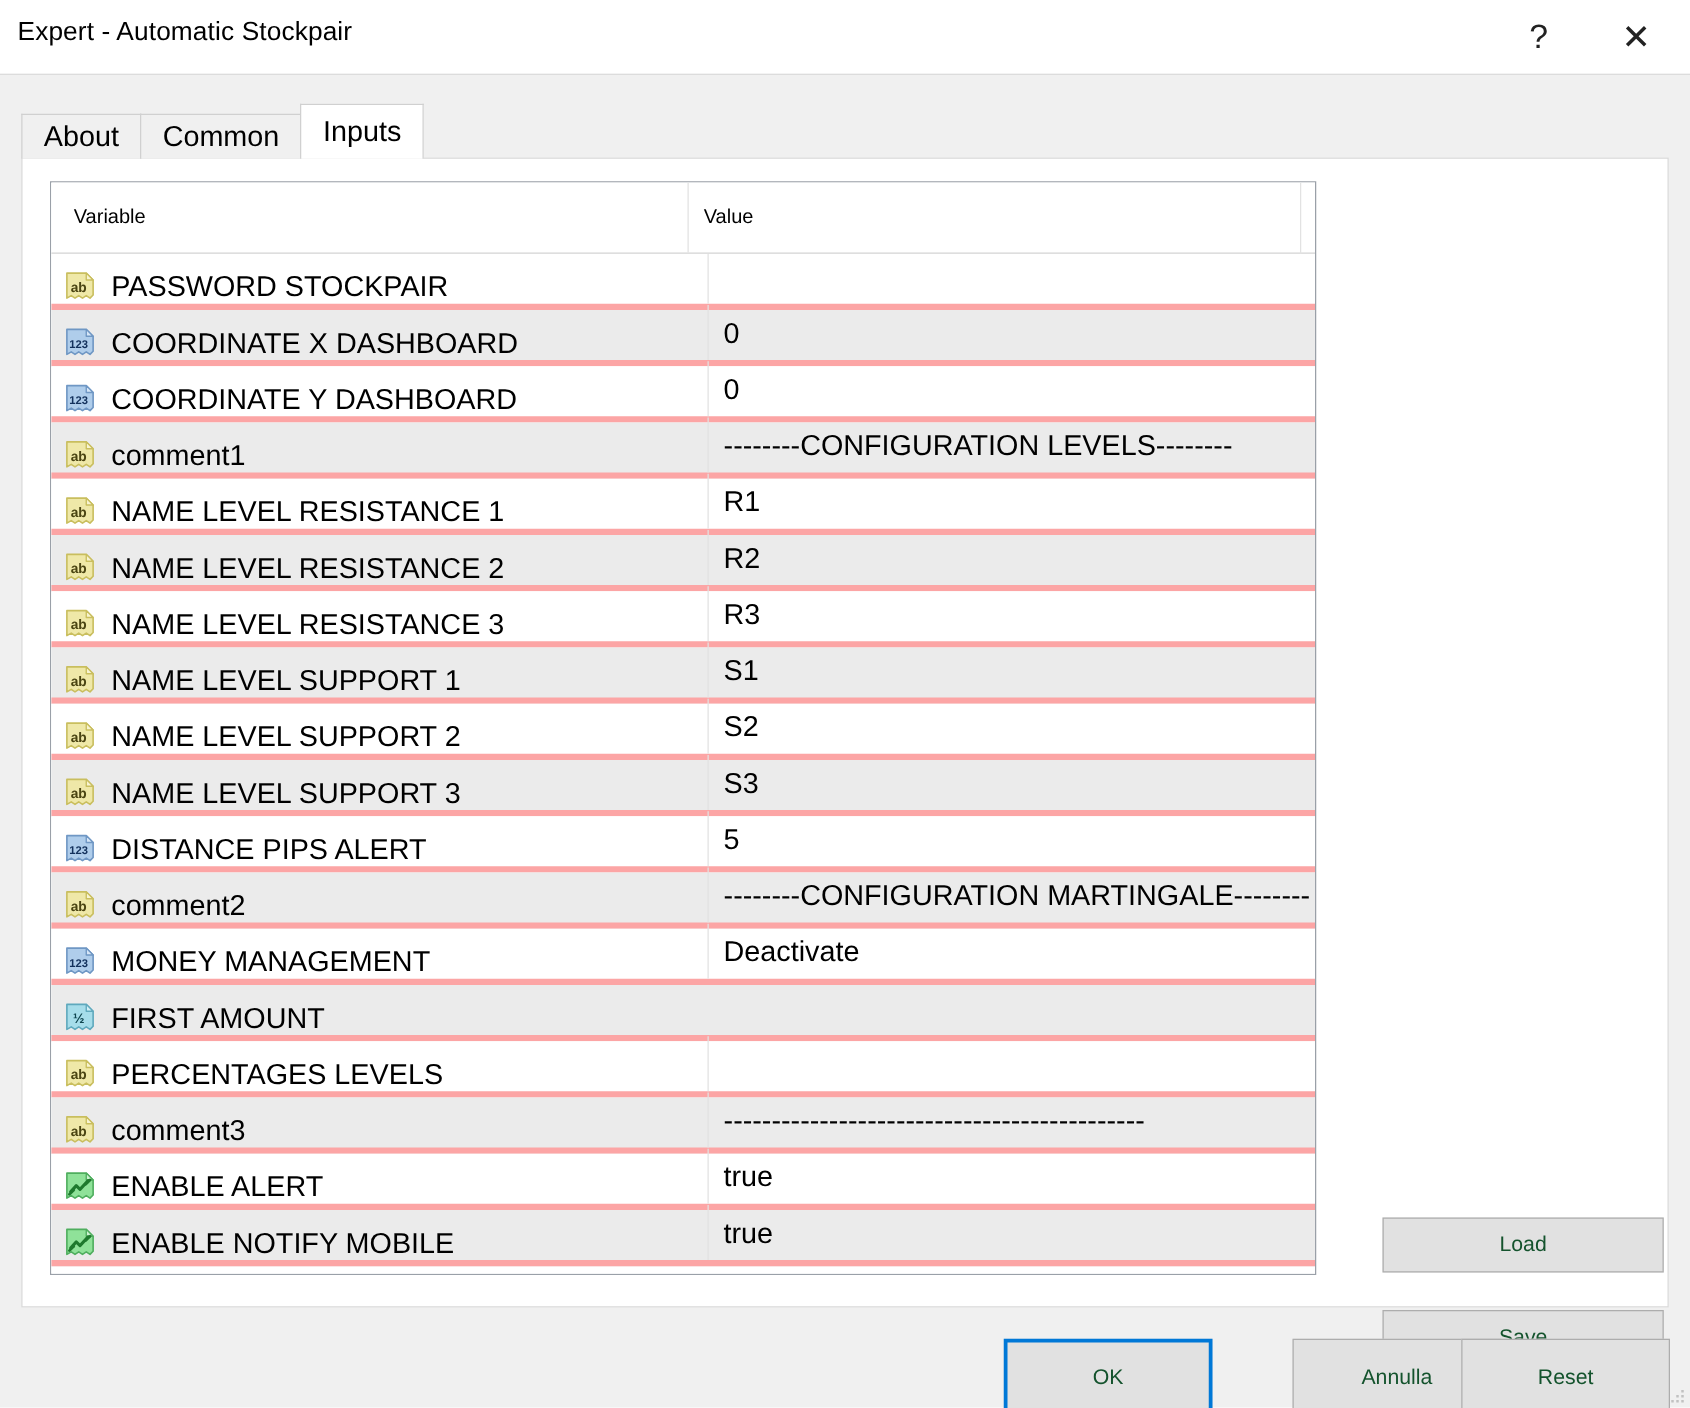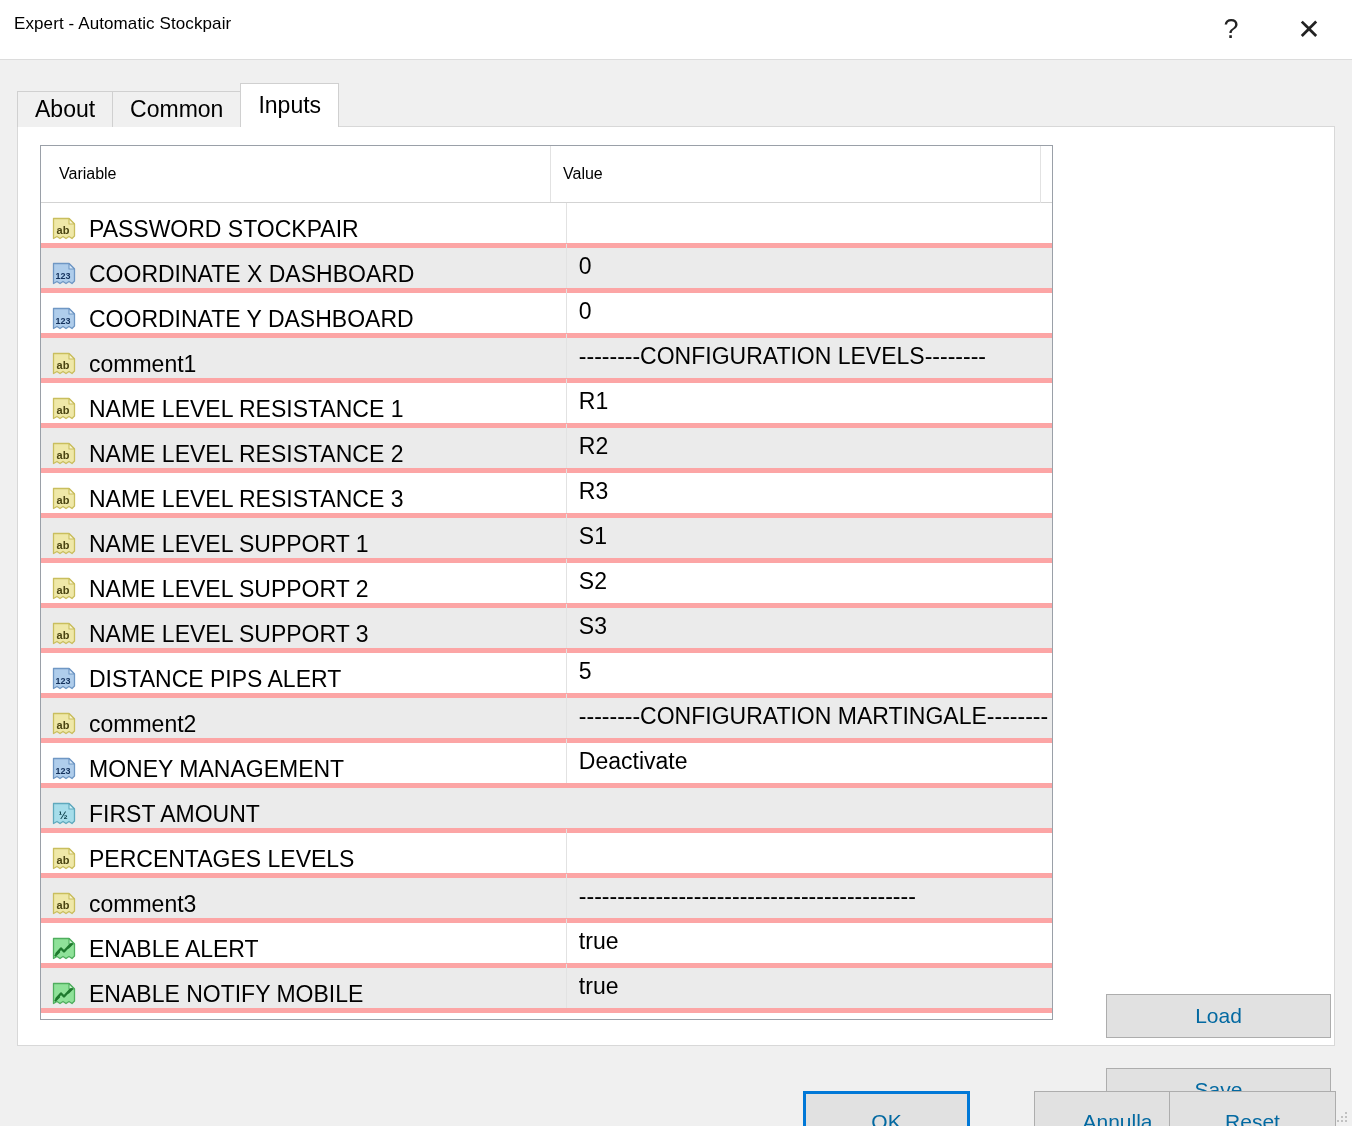--- a/index.html
+++ b/index.html
@@ -22,21 +22,21 @@
     width: 1352px;
     height: 59px;
     background: #ffffff;
     display: flex;
     align-items: center;
   }
   .title-text {
     position: absolute;
     left: 14px;
     top: 14px;
-    font-size: 17px;
+    font-size: 21px;
     color: #000000;
     letter-spacing: 0.1px;
     white-space: nowrap;
   }
   .titlebar-controls {
     position: absolute;
     right: 0; top: 0;
     height: 59px;
     display: flex;
     align-items: center;
@@ -199,29 +199,28 @@
     flex: 0 0 27px;
     position: relative;
     display: block;
   }
   .ticon svg { display: block; }
 
   
   .btn {
     background: #e1e1e1;
     border: 1px solid #adadad;
-    font-size: 21px;
-    color: #0369a1;
+    font-size: 17px;
+    color: #14532d;
     display: flex;
     align-items: center;
     justify-content: center;
     box-sizing: border-box;
     cursor: default;
     user-select: none;
-    margin-top: 20px;
   }
   .side-btn {
     position: absolute;
     left: 1088px;
     width: 225px;
     height: 44px;
   }
   .side-btn.load { top: 847px; }
   .side-btn.save { top: 921px; }
 

